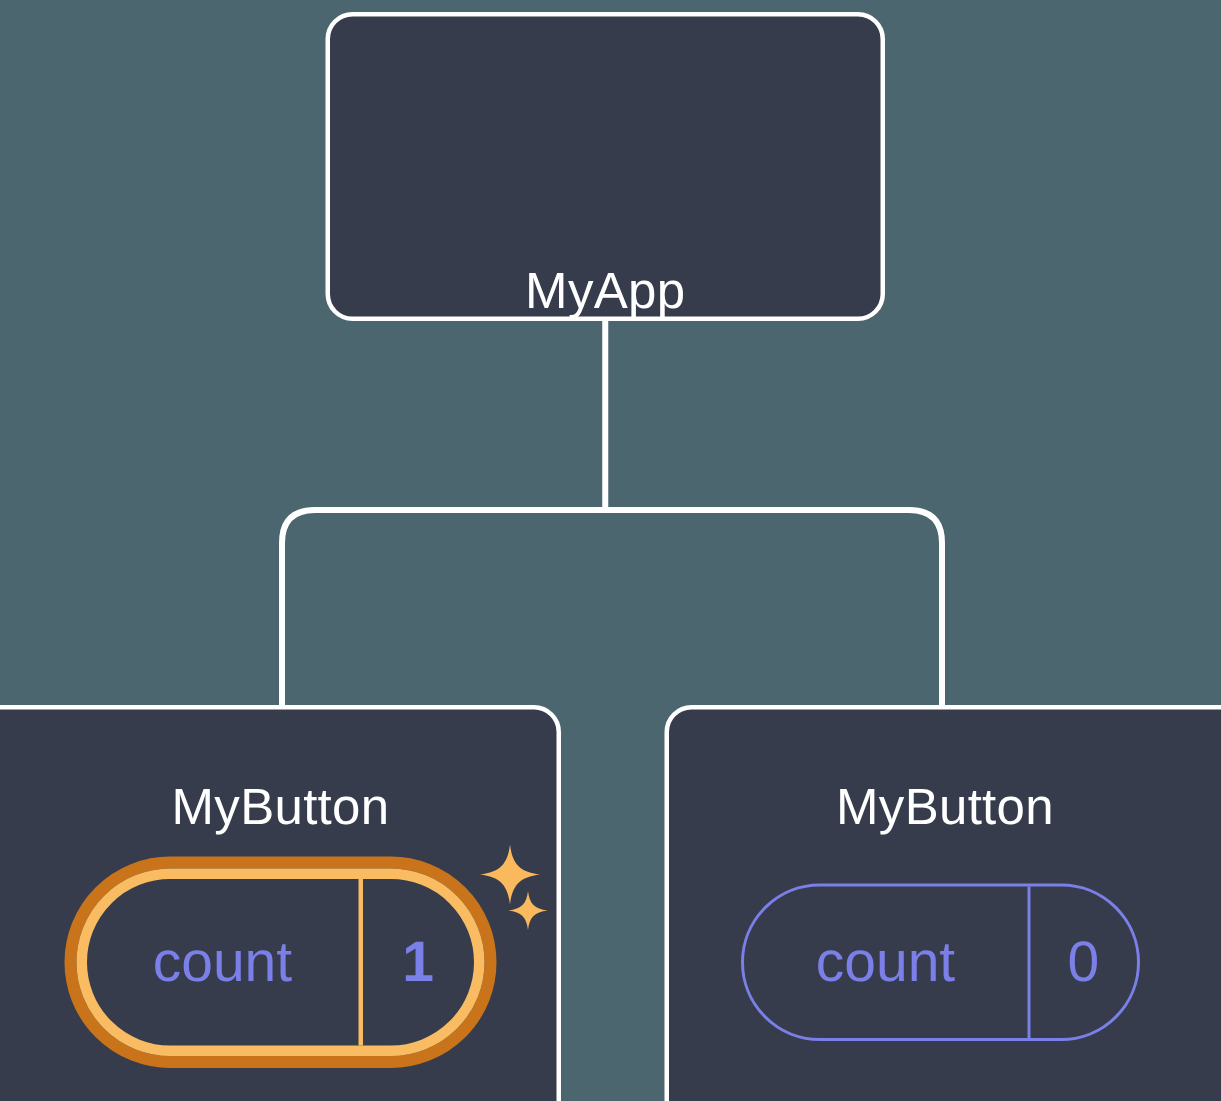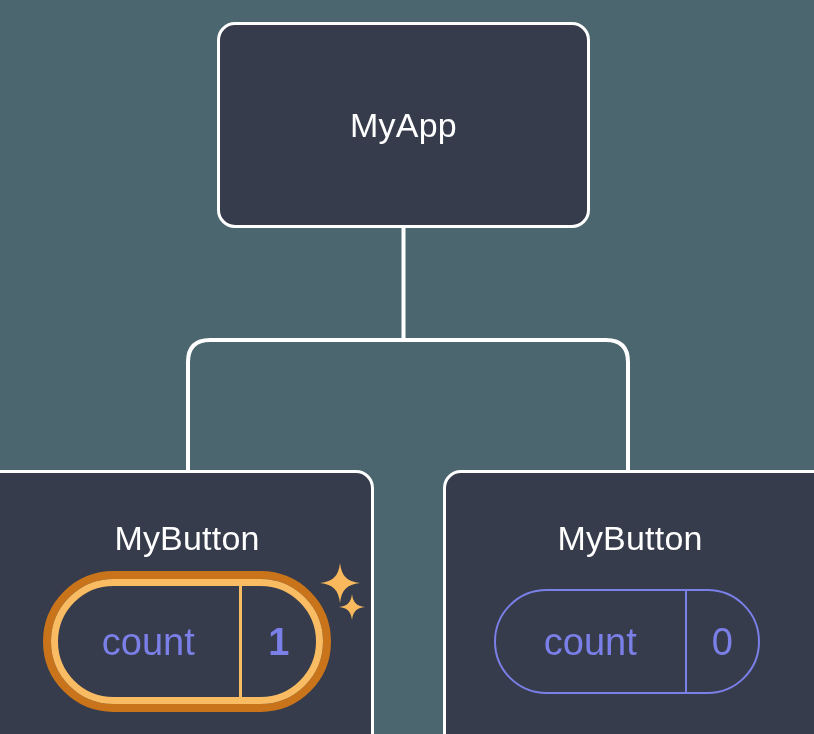--- a/index.html
+++ b/index.html
@@ -41,24 +41,24 @@
     color: #ffffff;
     font-size: 34px;
     font-weight: 400;
     letter-spacing: 0.2px;
     line-height: 1;
     white-space: nowrap;
   }
 
   #card-root {
     left: 217px;
-    top: 22px;
+    top: 8px;
     width: 373px;
     height: 206px;
-    justify-content: center;
+    justify-content: flex-end;
   }
 
   
   #card-left {
     left: -30px;
     top: 470px;
     width: 404px;
     height: 300px;
     border-radius: 18px;
   }

